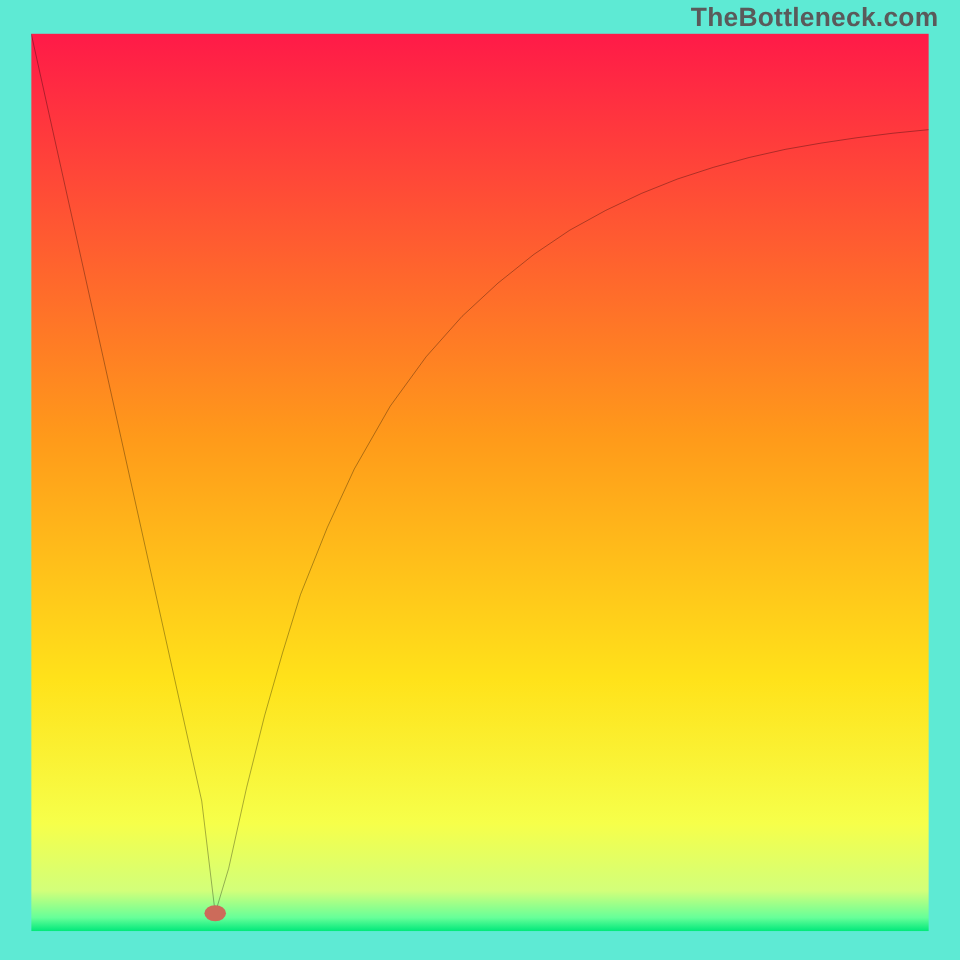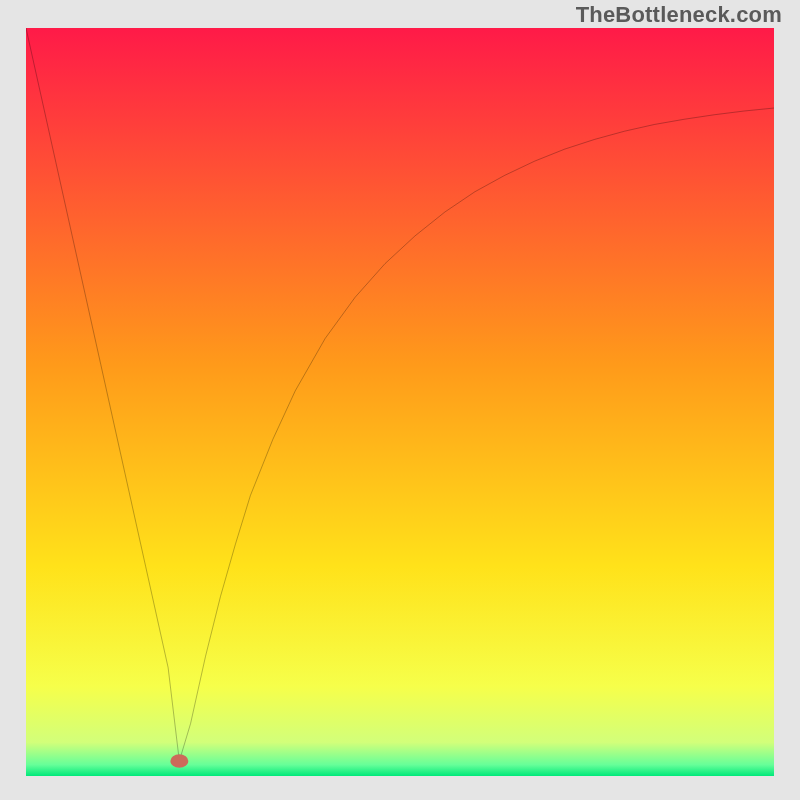--- a/index.html
+++ b/index.html
@@ -8,21 +8,21 @@
     width: 800px;
     height: 800px;
     background: #000;
     font-family: Arial, Helvetica, sans-serif;
     overflow: hidden;
   }
   .frame {
     position: relative;
     width: 800px;
     height: 800px;
-    background: #e5e5e5;
+    background: #5eead4;
   }
   .watermark {
     position: absolute;
     top: 2px;
     right: 18px;
     font-size: 22px;
     font-weight: 600;
     color: #5a5a5a;
     letter-spacing: 0.2px;
     user-select: none;

